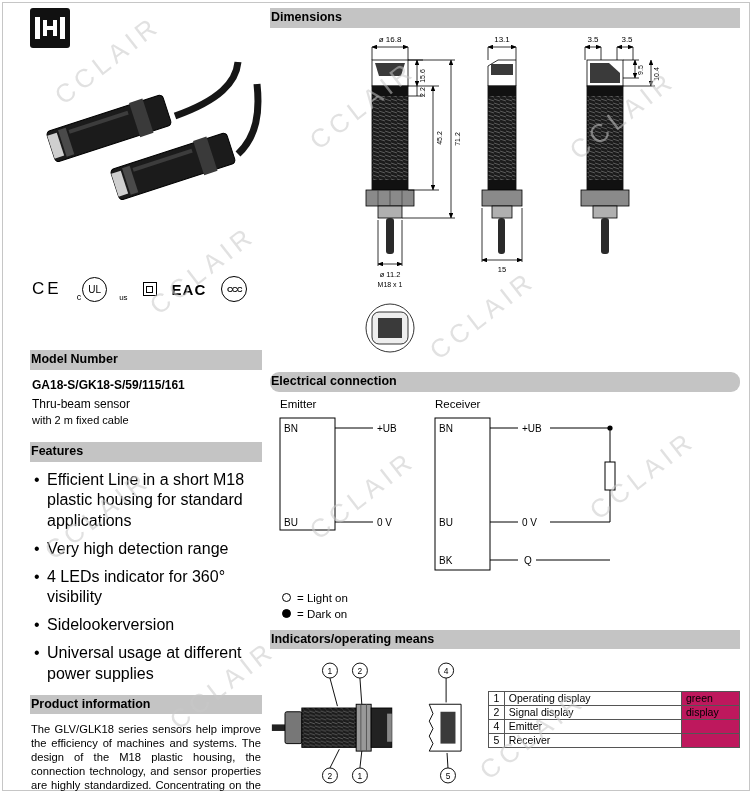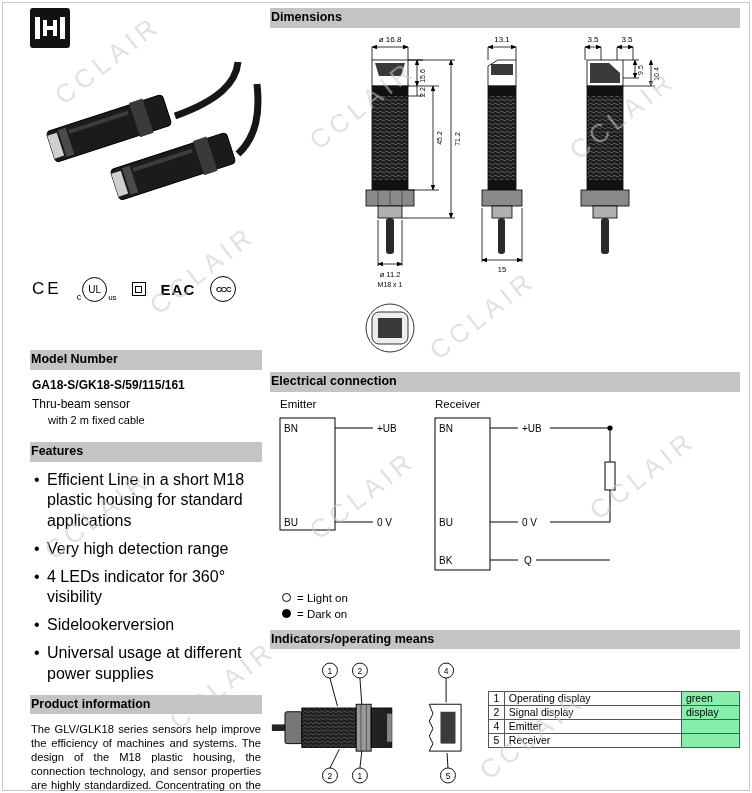--- a/index.html
+++ b/index.html
@@ -6,54 +6,54 @@
   html,body { background:#fff; }
   body { font-family:"Liberation Sans", sans-serif; color:#000; }
   .page { position:relative; width:752px; height:793px; background:#fff; overflow:hidden; }
   .frame { position:absolute; inset:2px; border:1px solid #c6c6c6; pointer-events:none; z-index:1; }
   .wm { position:absolute; color:#c9c9c9; opacity:.55; font-size:26px; letter-spacing:5px; transform:rotate(-38deg); z-index:6; pointer-events:none; font-weight:400; white-space:nowrap; }
   .left-col { position:absolute; left:30px; top:8px; width:232px; z-index:2; }
   .right-col { position:absolute; left:270px; top:8px; width:470px; z-index:2; }
   .section-header { background:#c4c4c4; font-weight:bold; font-size:12.5px; padding:3px 1px; line-height:1.1; }
   .model-number { font-weight:bold; font-size:12px; margin-top:8px; padding-left:2px; }
   .model-type { font-size:12px; margin-top:5px; padding-left:2px; }
-  .model-cable { font-size:11px; margin-top:3px; padding-left:2px;margin-left:16px; }
+  .model-cable { font-size:11px; margin-top:3px; padding-left:2px; }
   .hdr-model { margin-top:44px; }
   .hdr-features { margin-top:16px; }
   .hdr-prodinfo { margin-top:10px; }
   .features-list { list-style:none; margin-top:8px; padding-left:4px; }
   .features-list li { position:relative; padding-left:13px; font-size:16px; line-height:1.3; margin-bottom:7px; }
   .features-list li::before { content:"•"; position:absolute; left:0; top:0; }
   .prod-text { font-size:11.2px; line-height:14px; text-align:justify; margin-top:8px; padding:0 1px; }
   .photo { display:block; margin-top:6px; }
   .certs { display:flex; align-items:center; gap:15px; margin-top:34px; height:34px; padding-left:2px; }
   .ce-mark { font-size:17px; letter-spacing:3px; }
   .ul-wrap { display:flex; align-items:flex-end; }
   .ul-circle { width:25px; height:25px; border:1.6px solid #000; border-radius:50%; display:flex; align-items:center; justify-content:center; font-size:10px; font-weight:normal; }
   .ul-c { font-size:9px; margin-right:1px; }
-  .ul-us { font-size:8px; margin-left:1px; }
+  .ul-us { font-size:8px; margin-left:12px; }
   .sq-outer { width:14px; height:14px; border:1.6px solid #000; display:flex; align-items:center; justify-content:center; }
   .sq-inner { width:7px; height:7px; border:1.2px solid #000; }
   .eac-mark { font-size:15px; font-weight:bold; letter-spacing:1px; }
   .ccc-circle { width:26px; height:26px; border:1.6px solid #000; border-radius:50%; display:flex; align-items:center; justify-content:center; font-size:8px; font-weight:bold; letter-spacing:-1px; }
   .ec-titles { position:relative; height:16px; margin-top:6px; font-size:11.5px; }
   .ec-titles .em { position:absolute; left:10px; }
   .ec-titles .rc { position:absolute; left:165px; }
   .legend { margin-top:4px; padding-left:12px; }
   .legend-row { display:flex; align-items:center; gap:6px; font-size:11.5px; height:16px; }
   .sym { width:9px; height:9px; border:1.3px solid #000; border-radius:50%; display:inline-block; }
   .sym.filled { background:#000; }
-  .hdr-elec { margin-top:4px; }
+  .hdr-elec { margin-top:4px;border-radius:9px; }
   .hdr-ind { margin-top:8px; }
   .ind-row { display:flex; gap:10px; margin-top:4px; }
   .ind-table { border-collapse:collapse; margin-top:38px; font-size:10.5px; height:56px; }
   .ind-table td { border:1px solid #555; padding:0 4px; height:13px; line-height:13px; }
   .c-num { width:16px; text-align:center; }
   .c-label { width:192px; }
-  .c-val { width:60px; background:#86efac; }
+  .c-val { width:60px; background:#be185d; }
   svg text { font-family:"Liberation Sans", sans-serif; }
 </style>
 </head>
 <body>
 
 <div class="page">
   <div class="frame"></div>
 
   <span class="wm" style="left:45px;top:45px">CCLAIR</span>
   <span class="wm" style="left:300px;top:90px">CCLAIR</span>

